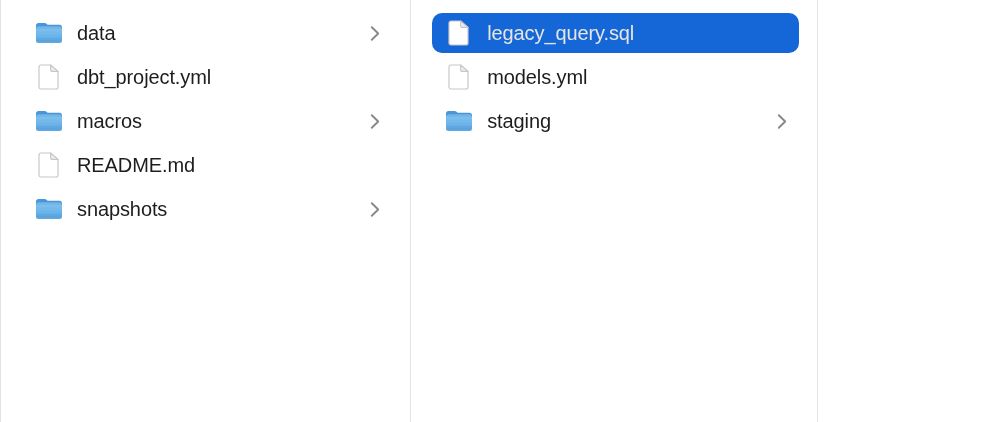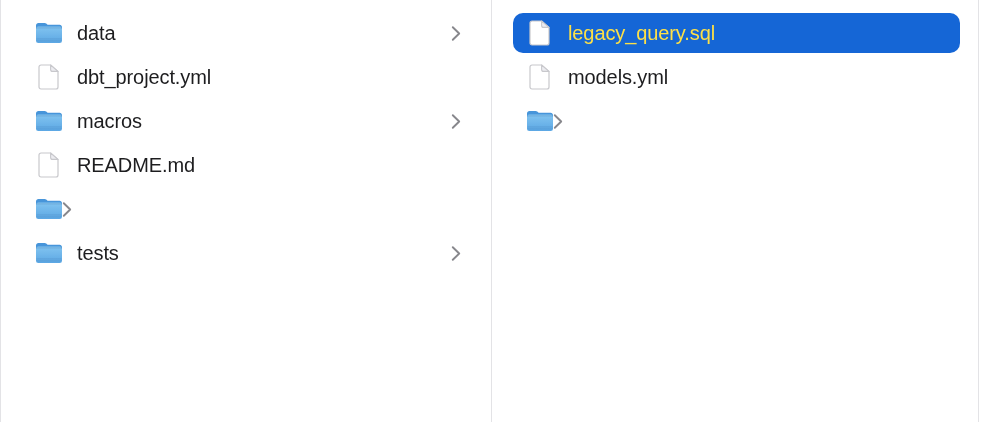--- a/index.html
+++ b/index.html
@@ -3,21 +3,21 @@
 <meta charset="utf-8">
 <style>
   html, body {
     margin: 0;
     padding: 0;
     background: #ffffff;
     font-family: "Liberation Sans", "DejaVu Sans", sans-serif;
   }
   .finder {
     position: relative;
-    width: 984px;
+    width: 818px;
     height: 422px;
     background: var(--bg, #ffffff);
     overflow: hidden;
     display: flex;
   }
   .column {
     box-sizing: border-box;
     padding-top: 13px;
     height: 100%;
   }
@@ -51,21 +51,21 @@
   }
   .label {
     flex: 1;
     margin-left: 15px;
     font-size: 20px;
     letter-spacing: -0.1px;
     color: var(--text, #1d1d1f);
     white-space: nowrap;
     overflow: hidden;
   }
-  .row.selected-active .label { color: #fde047; }
+  .row.selected-active .label { color: #e5e5e5; }
   .chev {
     flex: none;
     display: flex;
     align-items: center;
   }
   .defs-holder { position: absolute; width: 0; height: 0; overflow: hidden; }
 </style>
 </head>
 <body>
 
@@ -135,37 +135,21 @@
       <div class="row">
         <span class="icon-wrap">
   <svg width="27" height="22" viewBox="0 0 27 22">
     <path d="M1 3.4 C1 2.1 2.1 1 3.4 1 h6.2 c0.6 0 1.2 0.22 1.65 0.62 L12.6 2.8 h12 c1.3 0 2.4 1.05 2.4 2.35 V7 H1 Z" fill="#4795da"></path>
     <rect x="1" y="4.6" width="26" height="16.4" rx="2.3" fill="url(#folder-body-grad)"></rect>
     <rect x="1" y="5.4" width="26" height="1" fill="rgba(20,60,120,0.18)"></rect>
     <rect x="1.6" y="16.4" width="24.8" height="1" fill="rgba(10,40,90,0.10)"></rect>
     <rect x="1.6" y="18.4" width="24.8" height="1" fill="rgba(10,40,90,0.10)"></rect>
   </svg>
 </span>
-        <span class="chev">
-  <svg width="10" height="17" viewBox="0 0 10 17">
-    <path d="M1.8 2.2 L8.2 8.5 L1.8 14.8" fill="none" stroke="#87878c" stroke-width="1.9" stroke-linecap="round" stroke-linejoin="round"></path>
-  </svg>
-</span>
-      </div>
-      <div class="row">
-        <span class="icon-wrap">
-  <svg width="27" height="22" viewBox="0 0 27 22">
-    <path d="M1 3.4 C1 2.1 2.1 1 3.4 1 h6.2 c0.6 0 1.2 0.22 1.65 0.62 L12.6 2.8 h12 c1.3 0 2.4 1.05 2.4 2.35 V7 H1 Z" fill="#4795da"></path>
-    <rect x="1" y="4.6" width="26" height="16.4" rx="2.3" fill="url(#folder-body-grad)"></rect>
-    <rect x="1" y="5.4" width="26" height="1" fill="rgba(20,60,120,0.18)"></rect>
-    <rect x="1.6" y="16.4" width="24.8" height="1" fill="rgba(10,40,90,0.10)"></rect>
-    <rect x="1.6" y="18.4" width="24.8" height="1" fill="rgba(10,40,90,0.10)"></rect>
-  </svg>
-</span>
-        <span class="label">tests</span>
+        <span class="label">snapshots</span>
         <span class="chev">
   <svg width="10" height="17" viewBox="0 0 10 17">
     <path d="M1.8 2.2 L8.2 8.5 L1.8 14.8" fill="none" stroke="#87878c" stroke-width="1.9" stroke-linecap="round" stroke-linejoin="round"></path>
   </svg>
 </span>
       </div>
     </div>
   <div class="column col-right" id="col-1">
       <div class="row selected-active">
         <span class="icon-wrap">
@@ -188,20 +172,21 @@
       <div class="row">
         <span class="icon-wrap">
   <svg width="27" height="22" viewBox="0 0 27 22">
     <path d="M1 3.4 C1 2.1 2.1 1 3.4 1 h6.2 c0.6 0 1.2 0.22 1.65 0.62 L12.6 2.8 h12 c1.3 0 2.4 1.05 2.4 2.35 V7 H1 Z" fill="#4795da"></path>
     <rect x="1" y="4.6" width="26" height="16.4" rx="2.3" fill="url(#folder-body-grad)"></rect>
     <rect x="1" y="5.4" width="26" height="1" fill="rgba(20,60,120,0.18)"></rect>
     <rect x="1.6" y="16.4" width="24.8" height="1" fill="rgba(10,40,90,0.10)"></rect>
     <rect x="1.6" y="18.4" width="24.8" height="1" fill="rgba(10,40,90,0.10)"></rect>
   </svg>
 </span>
+        <span class="label">staging</span>
         <span class="chev">
   <svg width="10" height="17" viewBox="0 0 10 17">
     <path d="M1.8 2.2 L8.2 8.5 L1.8 14.8" fill="none" stroke="#87878c" stroke-width="1.9" stroke-linecap="round" stroke-linejoin="round"></path>
   </svg>
 </span>
       </div>
     </div>
 </div>
 
 </body></html>

